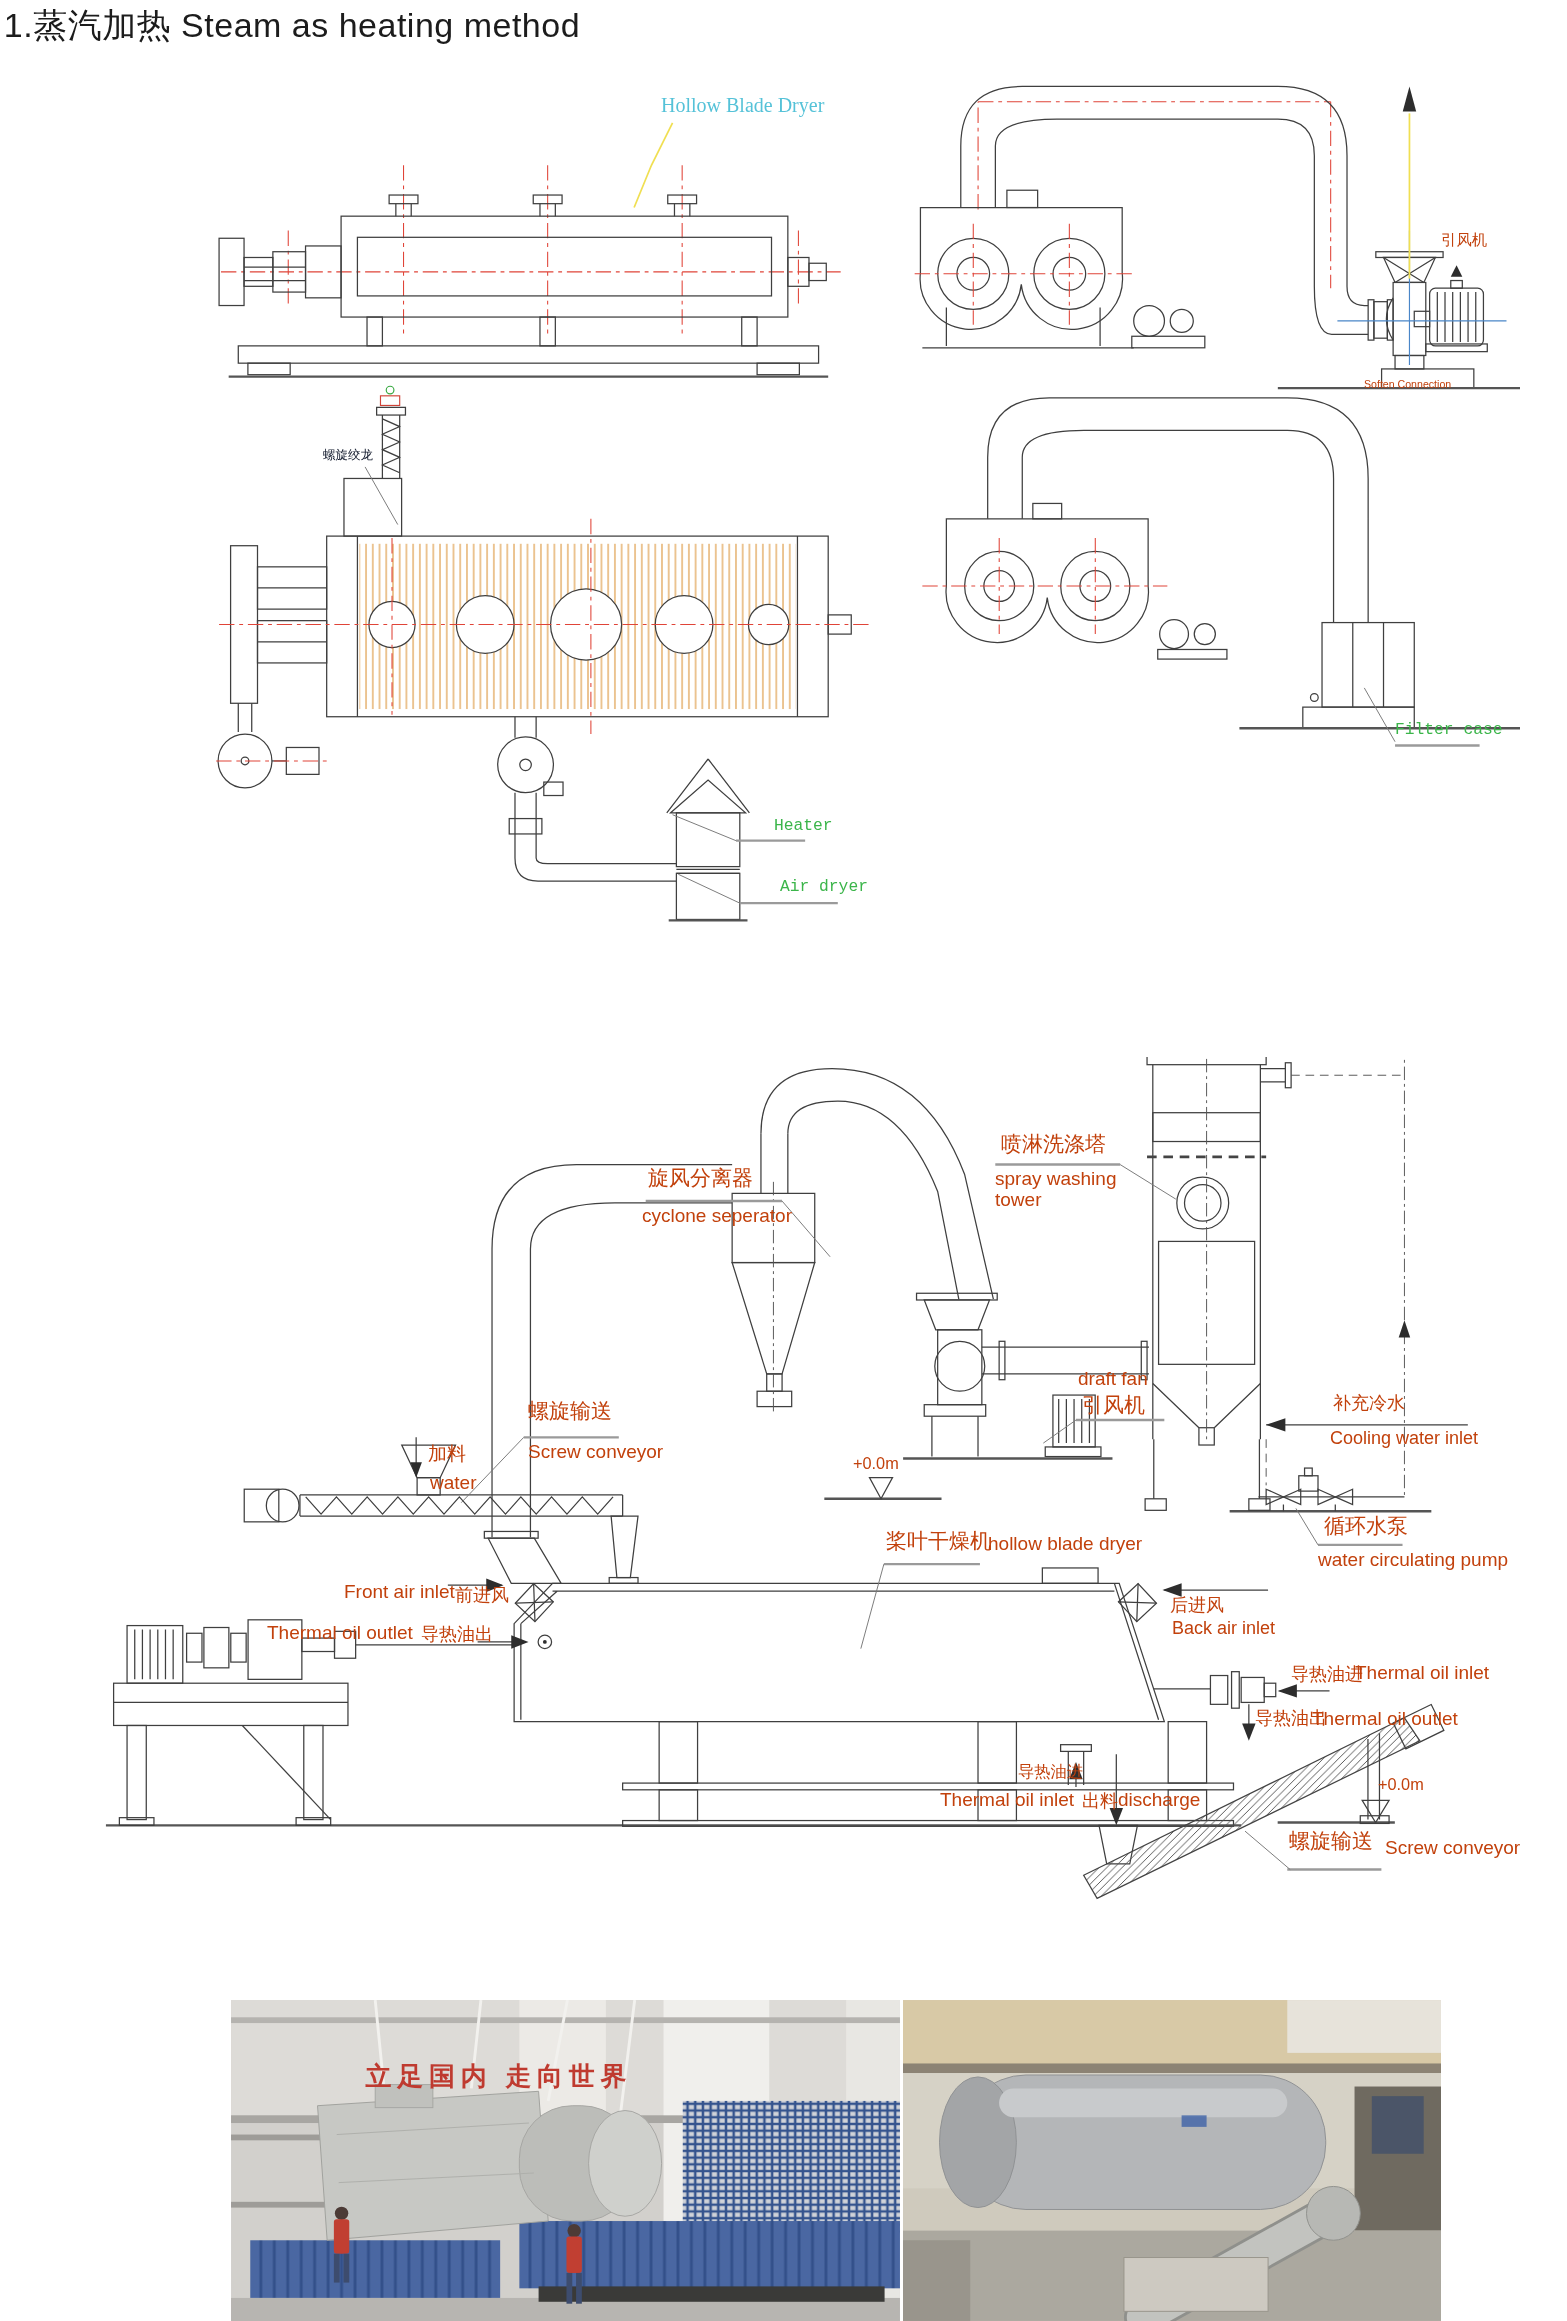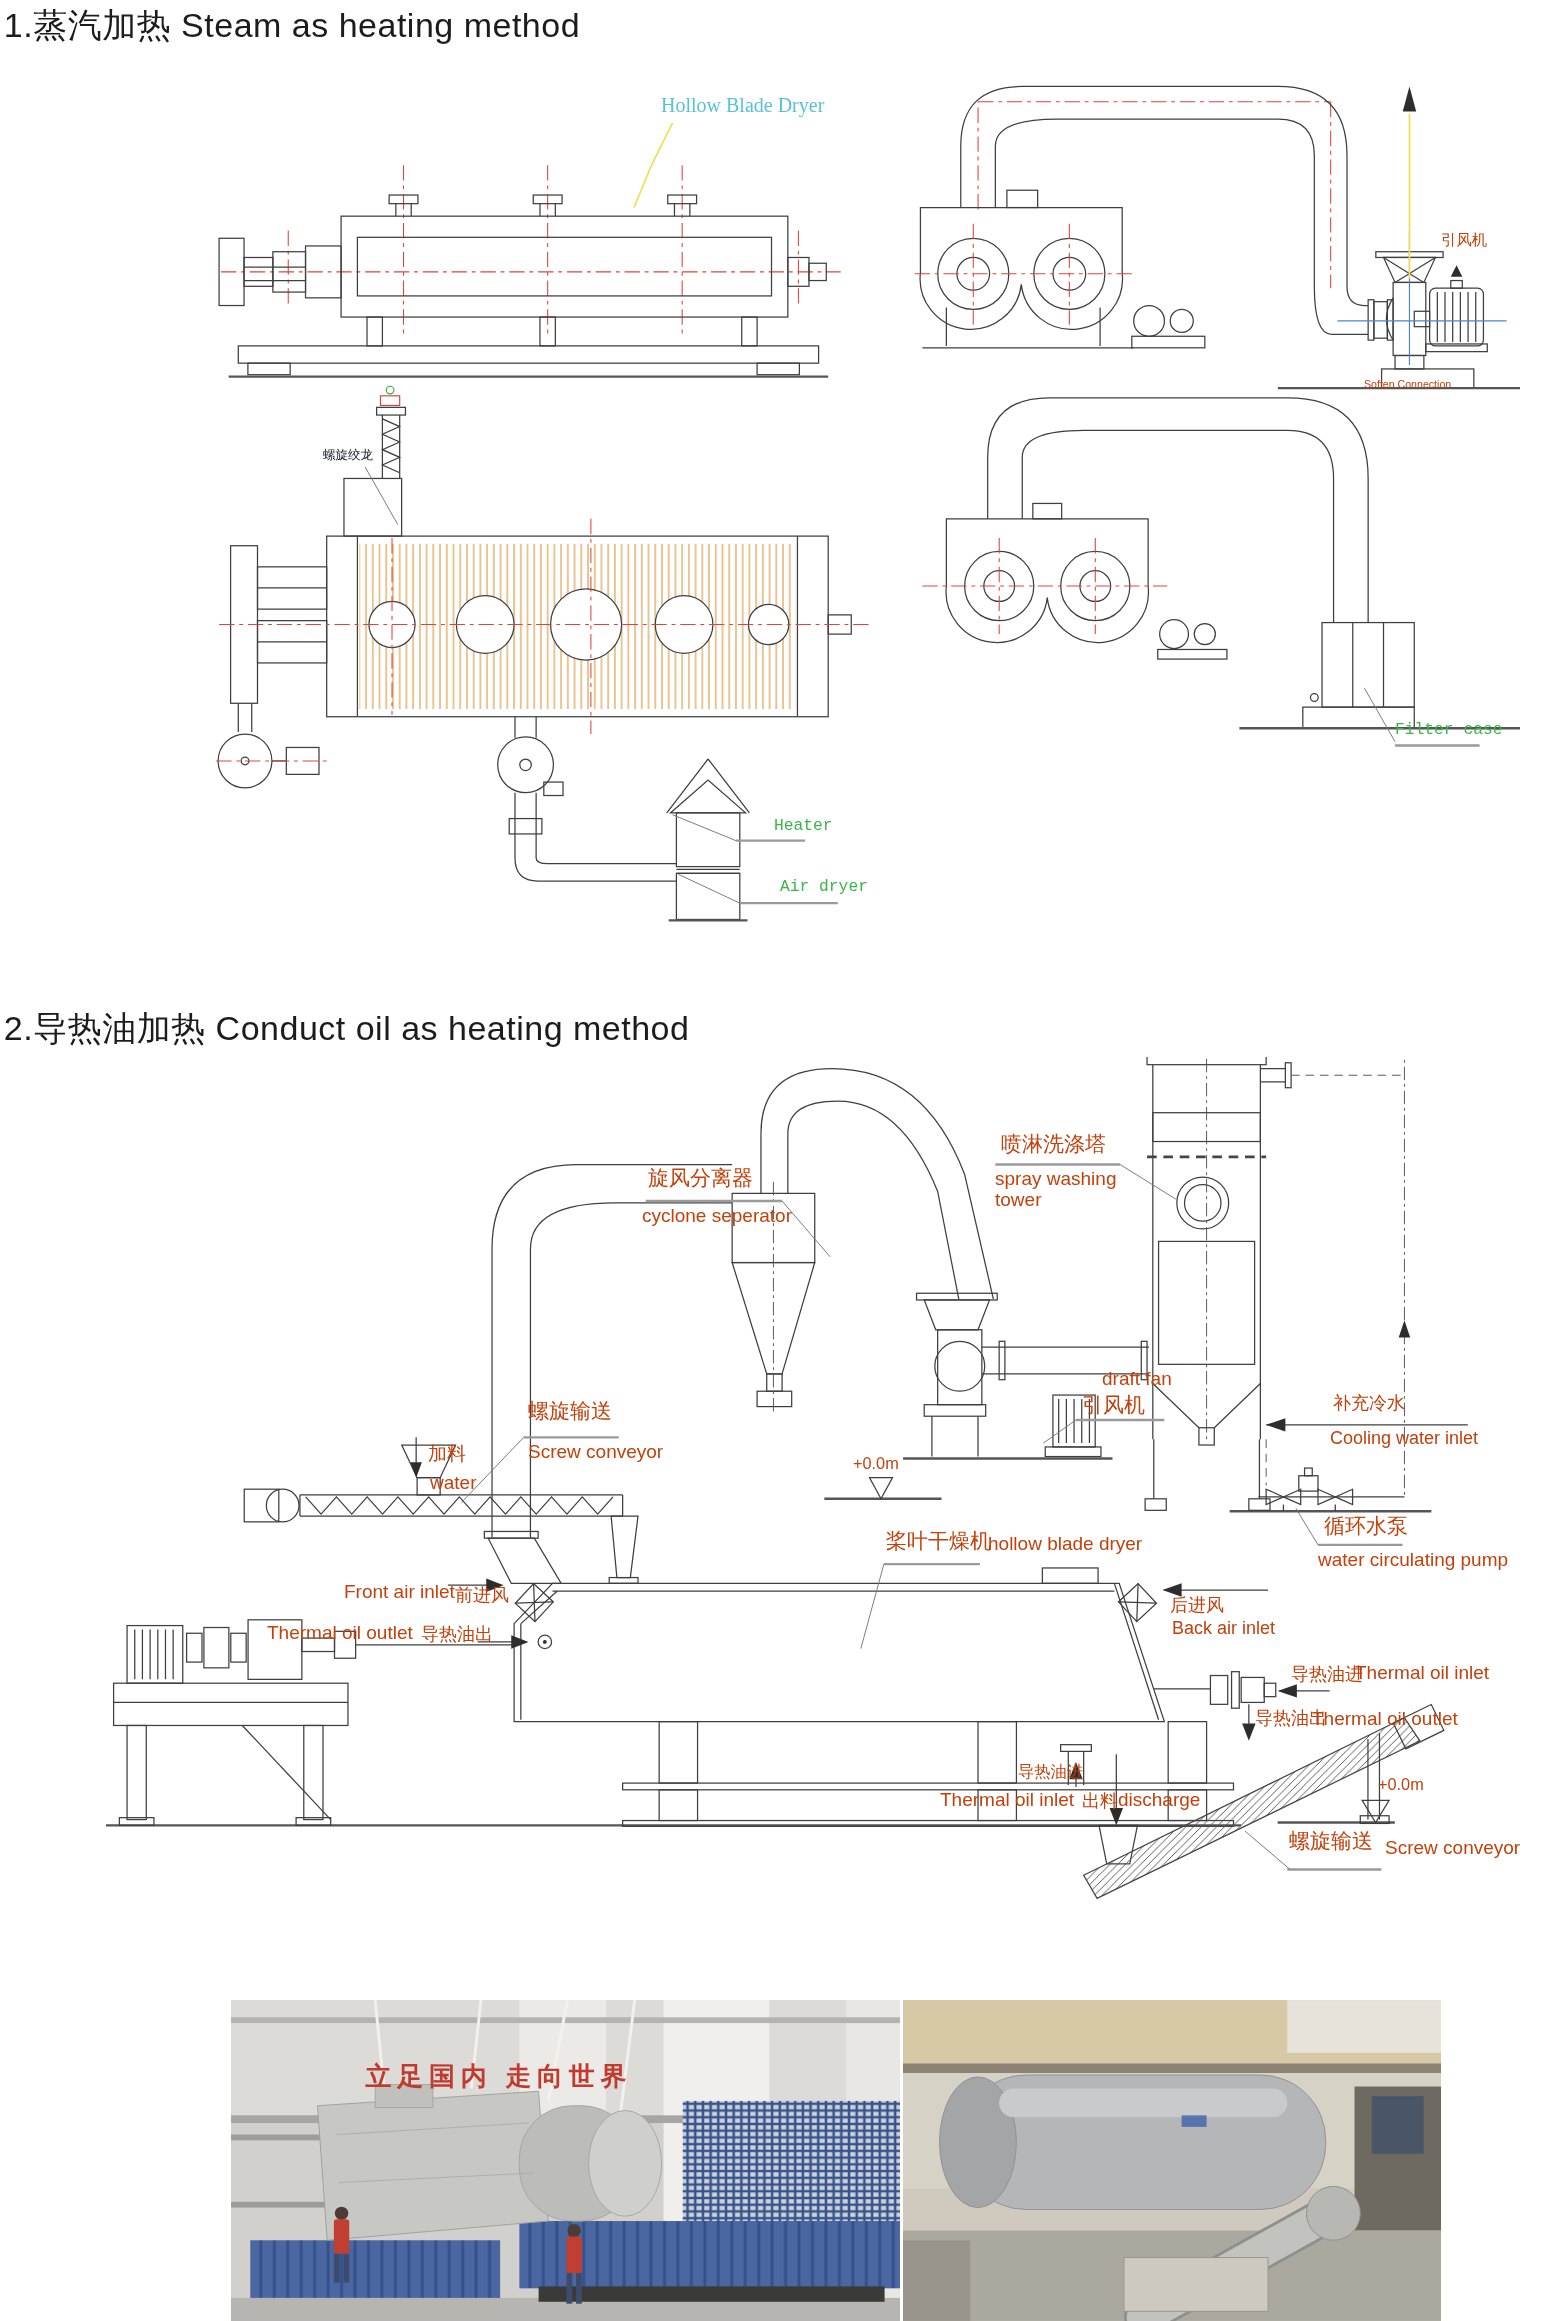--- a/index.html
+++ b/index.html
@@ -368,31 +368,30 @@
 
   <div class="abs title" style="left:3.8px;top:5.8px">1.蒸汽加热 Steam as heating method</div>
   <div class="abs cyan" style="left:661px;top:94px">Hollow Blade Dryer</div>
   <div class="abs tiny" style="left:323px;top:448px">螺旋绞龙</div>
   <div class="abs" style="left:1441px;top:231px;font-size:15.4px">引风机</div>
   <div class="abs small" style="left:1364px;top:379px">Soften Connection</div>
   <div class="abs green" style="left:774px;top:817px">Heater</div>
   <div class="abs green" style="left:780px;top:878px">Air dryer</div>
   <div class="abs green" style="left:1395px;top:721px">Filter case</div>
 
-  <div class="abs title" style="left:3.8px;top:1009px">2.导热油加热  Conduct oil as heating method</div>
 
   <div class="abs cn22" style="left:648px;top:1166px">旋风分离器</div>
   <div class="abs en20" style="left:642px;top:1205px">cyclone seperator</div>
   <div class="abs cn22" style="left:1001px;top:1132px">喷淋洗涤塔</div>
   <div class="abs en20 wrap" style="left:995px;top:1168px">spray washing tower</div>
   <div class="abs cn22" style="left:528px;top:1399px">螺旋输送</div>
   <div class="abs en20" style="left:528px;top:1441px">Screw conveyor</div>
   <div class="abs en20" style="left:428px;top:1443px">加料</div>
   <div class="abs en20" style="left:430px;top:1472px">water</div>
-  <div class="abs en20" style="left:1102px;top:1368px">draft fan</div>
+  <div class="abs en20" style="left:1078px;top:1368px">draft fan</div>
   <div class="abs cn22" style="left:1082px;top:1393px">引风机</div>
   <div class="abs en19" style="left:1333px;top:1393px">补充冷水</div>
   <div class="abs en19" style="left:1330px;top:1428px">Cooling water inlet</div>
   <div class="abs cn22" style="left:1324px;top:1514px">循环水泵</div>
   <div class="abs en20" style="left:1318px;top:1549px">water circulating pump</div>
   <div class="abs cn22" style="left:886px;top:1529px">桨叶干燥机</div>
   <div class="abs en20" style="left:988px;top:1533px">hollow blade dryer</div>
   <div class="abs en20" style="left:344px;top:1581px">Front air inlet</div>
   <div class="abs cn19" style="left:455px;top:1585px">前进风</div>
   <div class="abs en20" style="left:267px;top:1622px">Thermal oil outlet</div>

